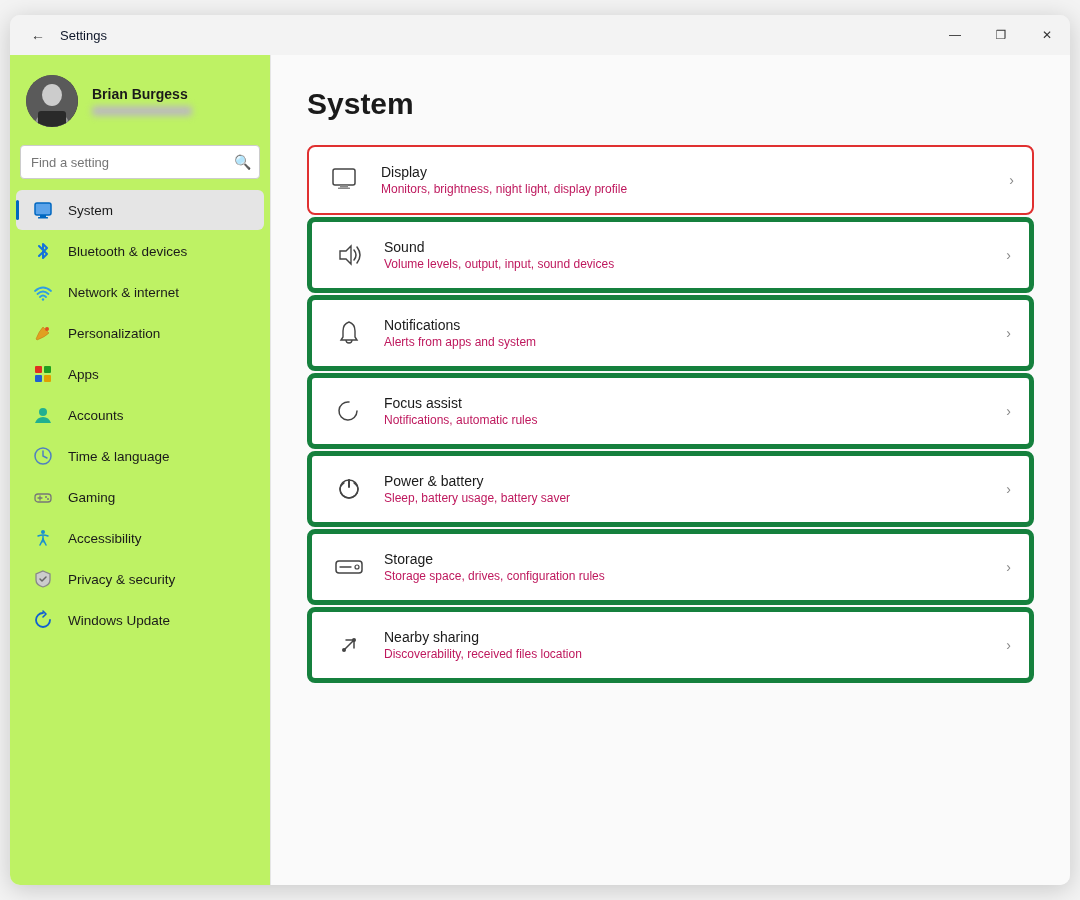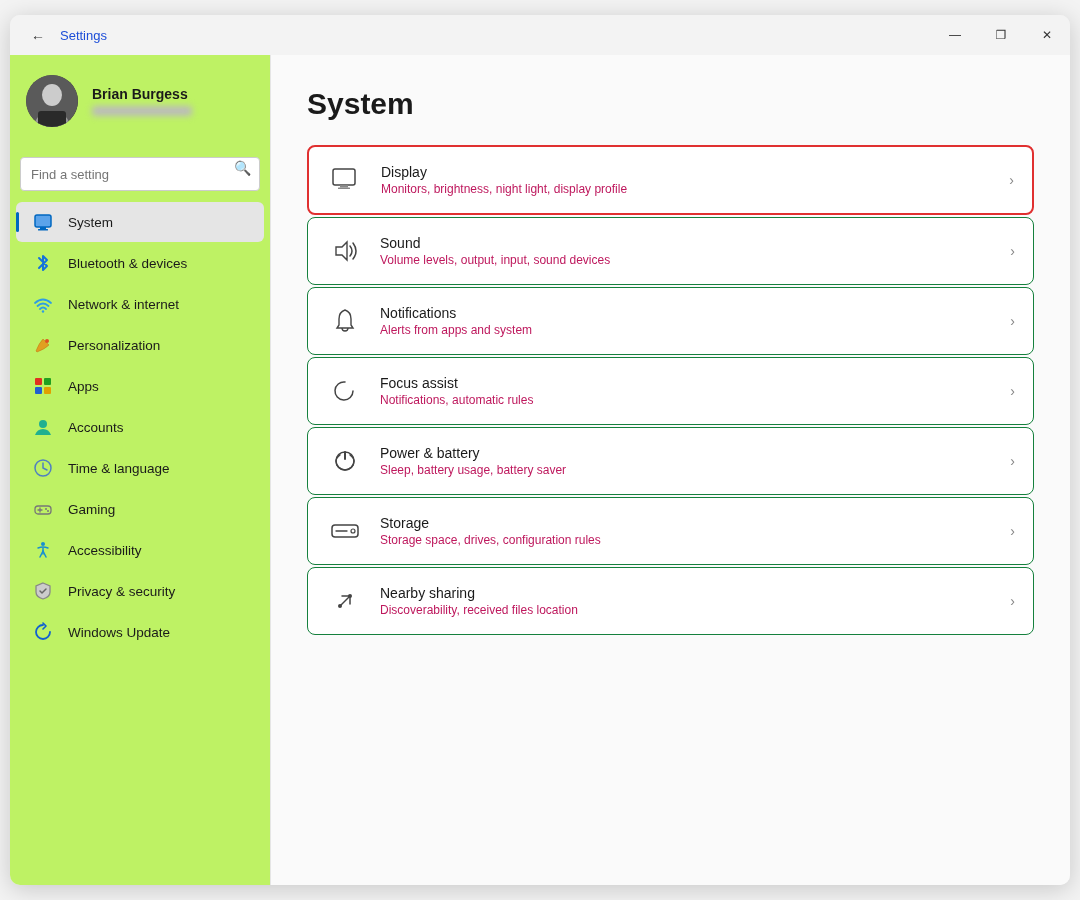--- a/index.html
+++ b/index.html
@@ -37,21 +37,21 @@
       width: 28px; height: 28px;
       display: flex; align-items: center; justify-content: center;
       border-radius: 50%;
       cursor: pointer;
       margin-right: 8px;
       font-size: 14px;
       color: #333;
     }
     .titlebar-title {
       font-size: 13px;
-      color: #1d4ed8;
+      color: #0f172a;
       font-weight: 400;
     }
     .titlebar-controls {
       position: absolute;
       right: 0; top: 0;
       display: flex;
       align-items: center;
       height: 40px;
     }
     .titlebar-btn {
@@ -127,21 +127,20 @@
     .sidebar-search input {
       width: 100%;
       height: 34px;
       border-radius: 4px;
       border: 1px solid #ccc;
       background: #fff;
       padding: 0 36px 0 10px;
       font-size: 13px;
       color: #555;
       outline: none;
-      margin-top: 12px;
     }
     .search-icon-wrap {
       position: absolute;
       right: 8px; top: 50%;
       transform: translateY(-50%);
       color: #555;
       font-size: 14px;
       pointer-events: none;
     }
     .sidebar-nav {
@@ -192,21 +191,21 @@
       color: #1a1a1a;
       margin-bottom: 24px;
     }
     .settings-list {
       display: flex;
       flex-direction: column;
       gap: 2px;
     }
     .settings-item {
       background: #fff;
-      border: 1px solid #15803d;
+      border: 5px solid #15803d;
       border-radius: 8px;
       display: flex;
       align-items: center;
       padding: 14px 18px;
       cursor: pointer;
       position: relative;
       transition: background 0.1s;
     }
     .settings-item.highlighted {
       border: 2px solid #e03030;

